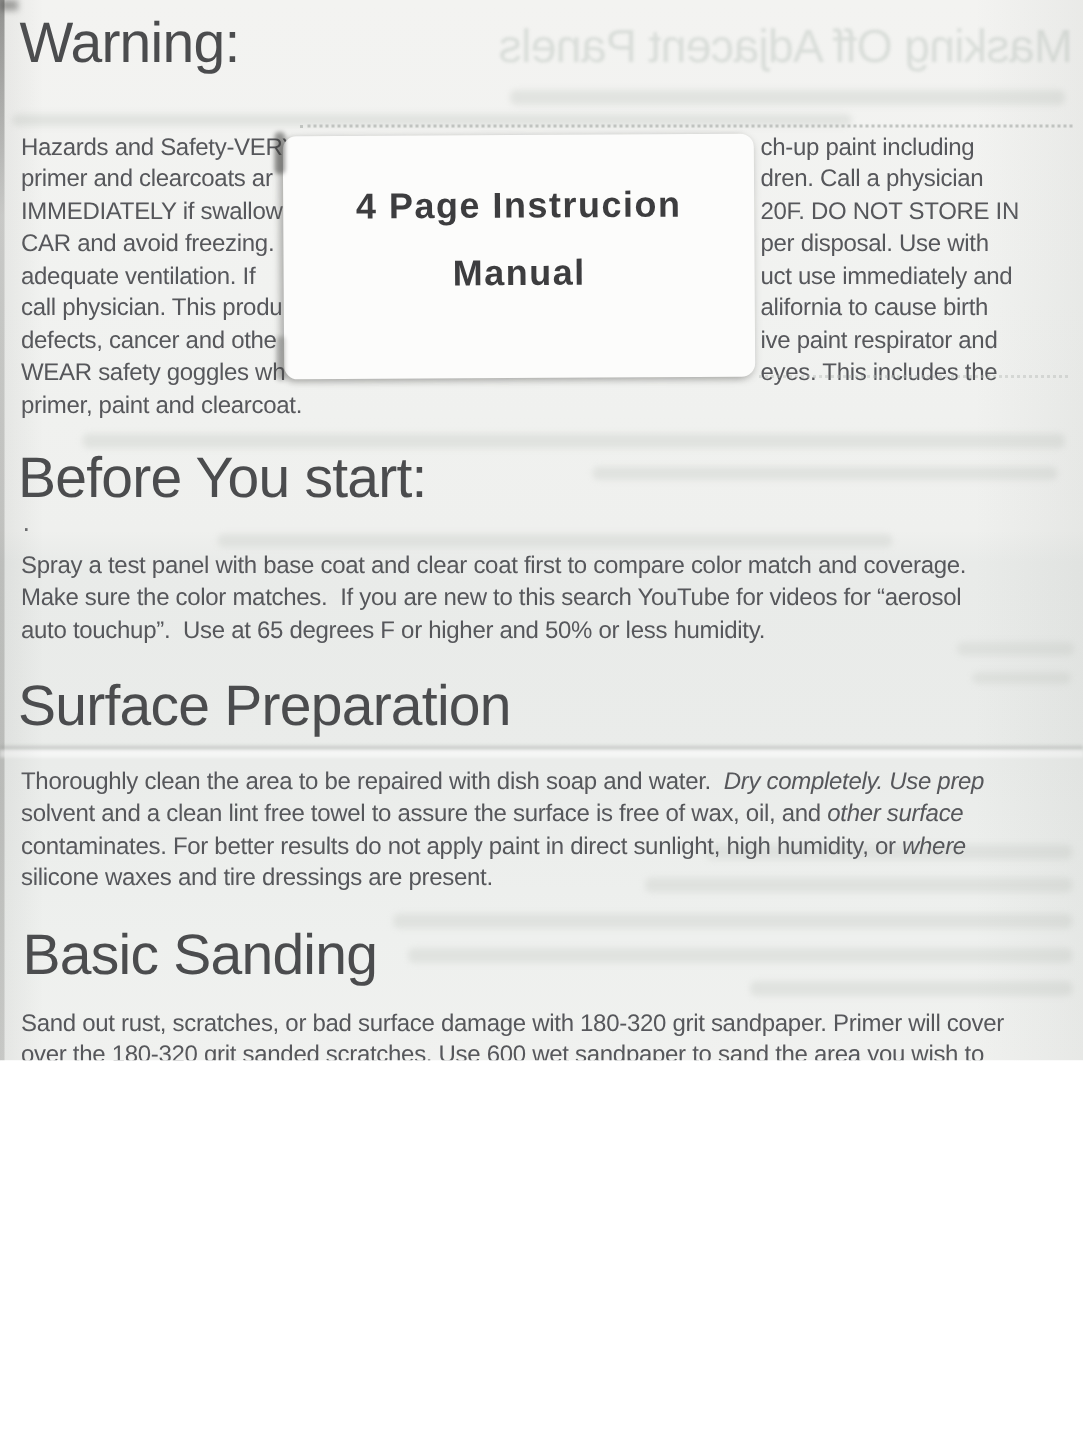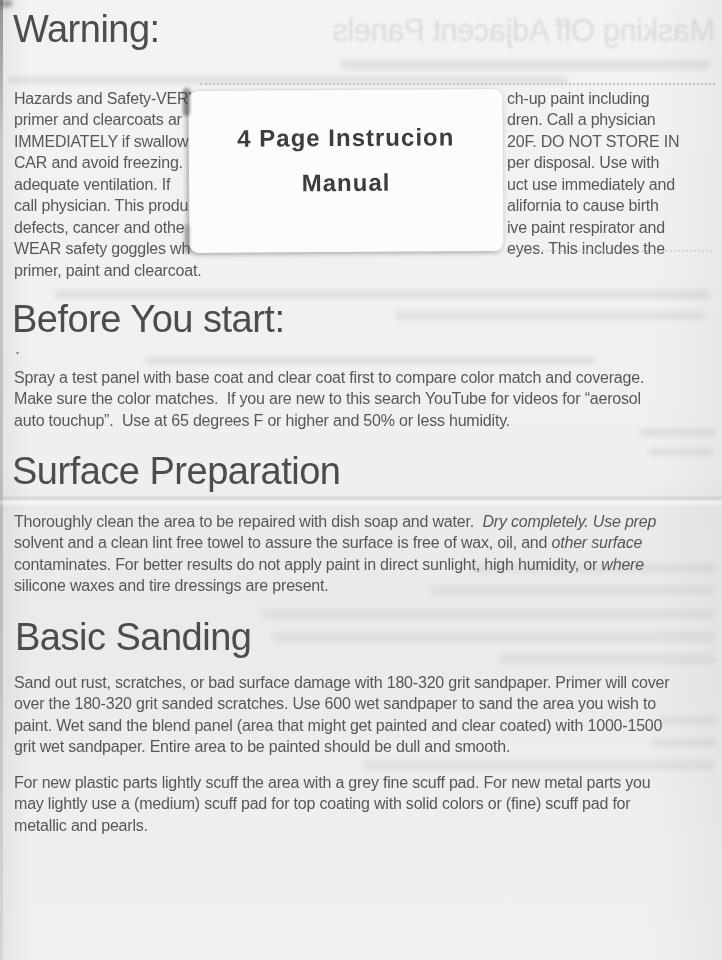--- a/index.html
+++ b/index.html
@@ -1,18 +1,18 @@
 <!DOCTYPE html>
 <html><head>
 <meta charset="utf-8">
 <style>
   html,body{margin:0;padding:0;background:#ffffff;}
   .page{
     position:relative;
-    width:722px;height:960px;
+    width:722px;height:707px;
     overflow:hidden;
     font-family:"Liberation Sans",sans-serif;
     background:linear-gradient(180deg,#f3f3f1 0%,#f1f2f0 28%,#eff0ee 50%,#e9ebe9 53%,#eaecea 72%,#eef0ee 88%,#f0f1ef 100%);
   }
   .page::after{
     content:"";position:absolute;inset:0;pointer-events:none;
     background:linear-gradient(90deg,rgba(120,122,118,.10) 0%,rgba(0,0,0,0) 4%,rgba(0,0,0,0) 90%,rgba(150,155,150,.10) 100%);
   }
   .edge-left{position:absolute;left:0;top:0;width:3px;height:960px;
     background:linear-gradient(180deg,rgba(70,70,68,.55),rgba(110,110,108,.25) 15%,rgba(125,125,122,.38) 55%,rgba(150,150,148,.18));}

